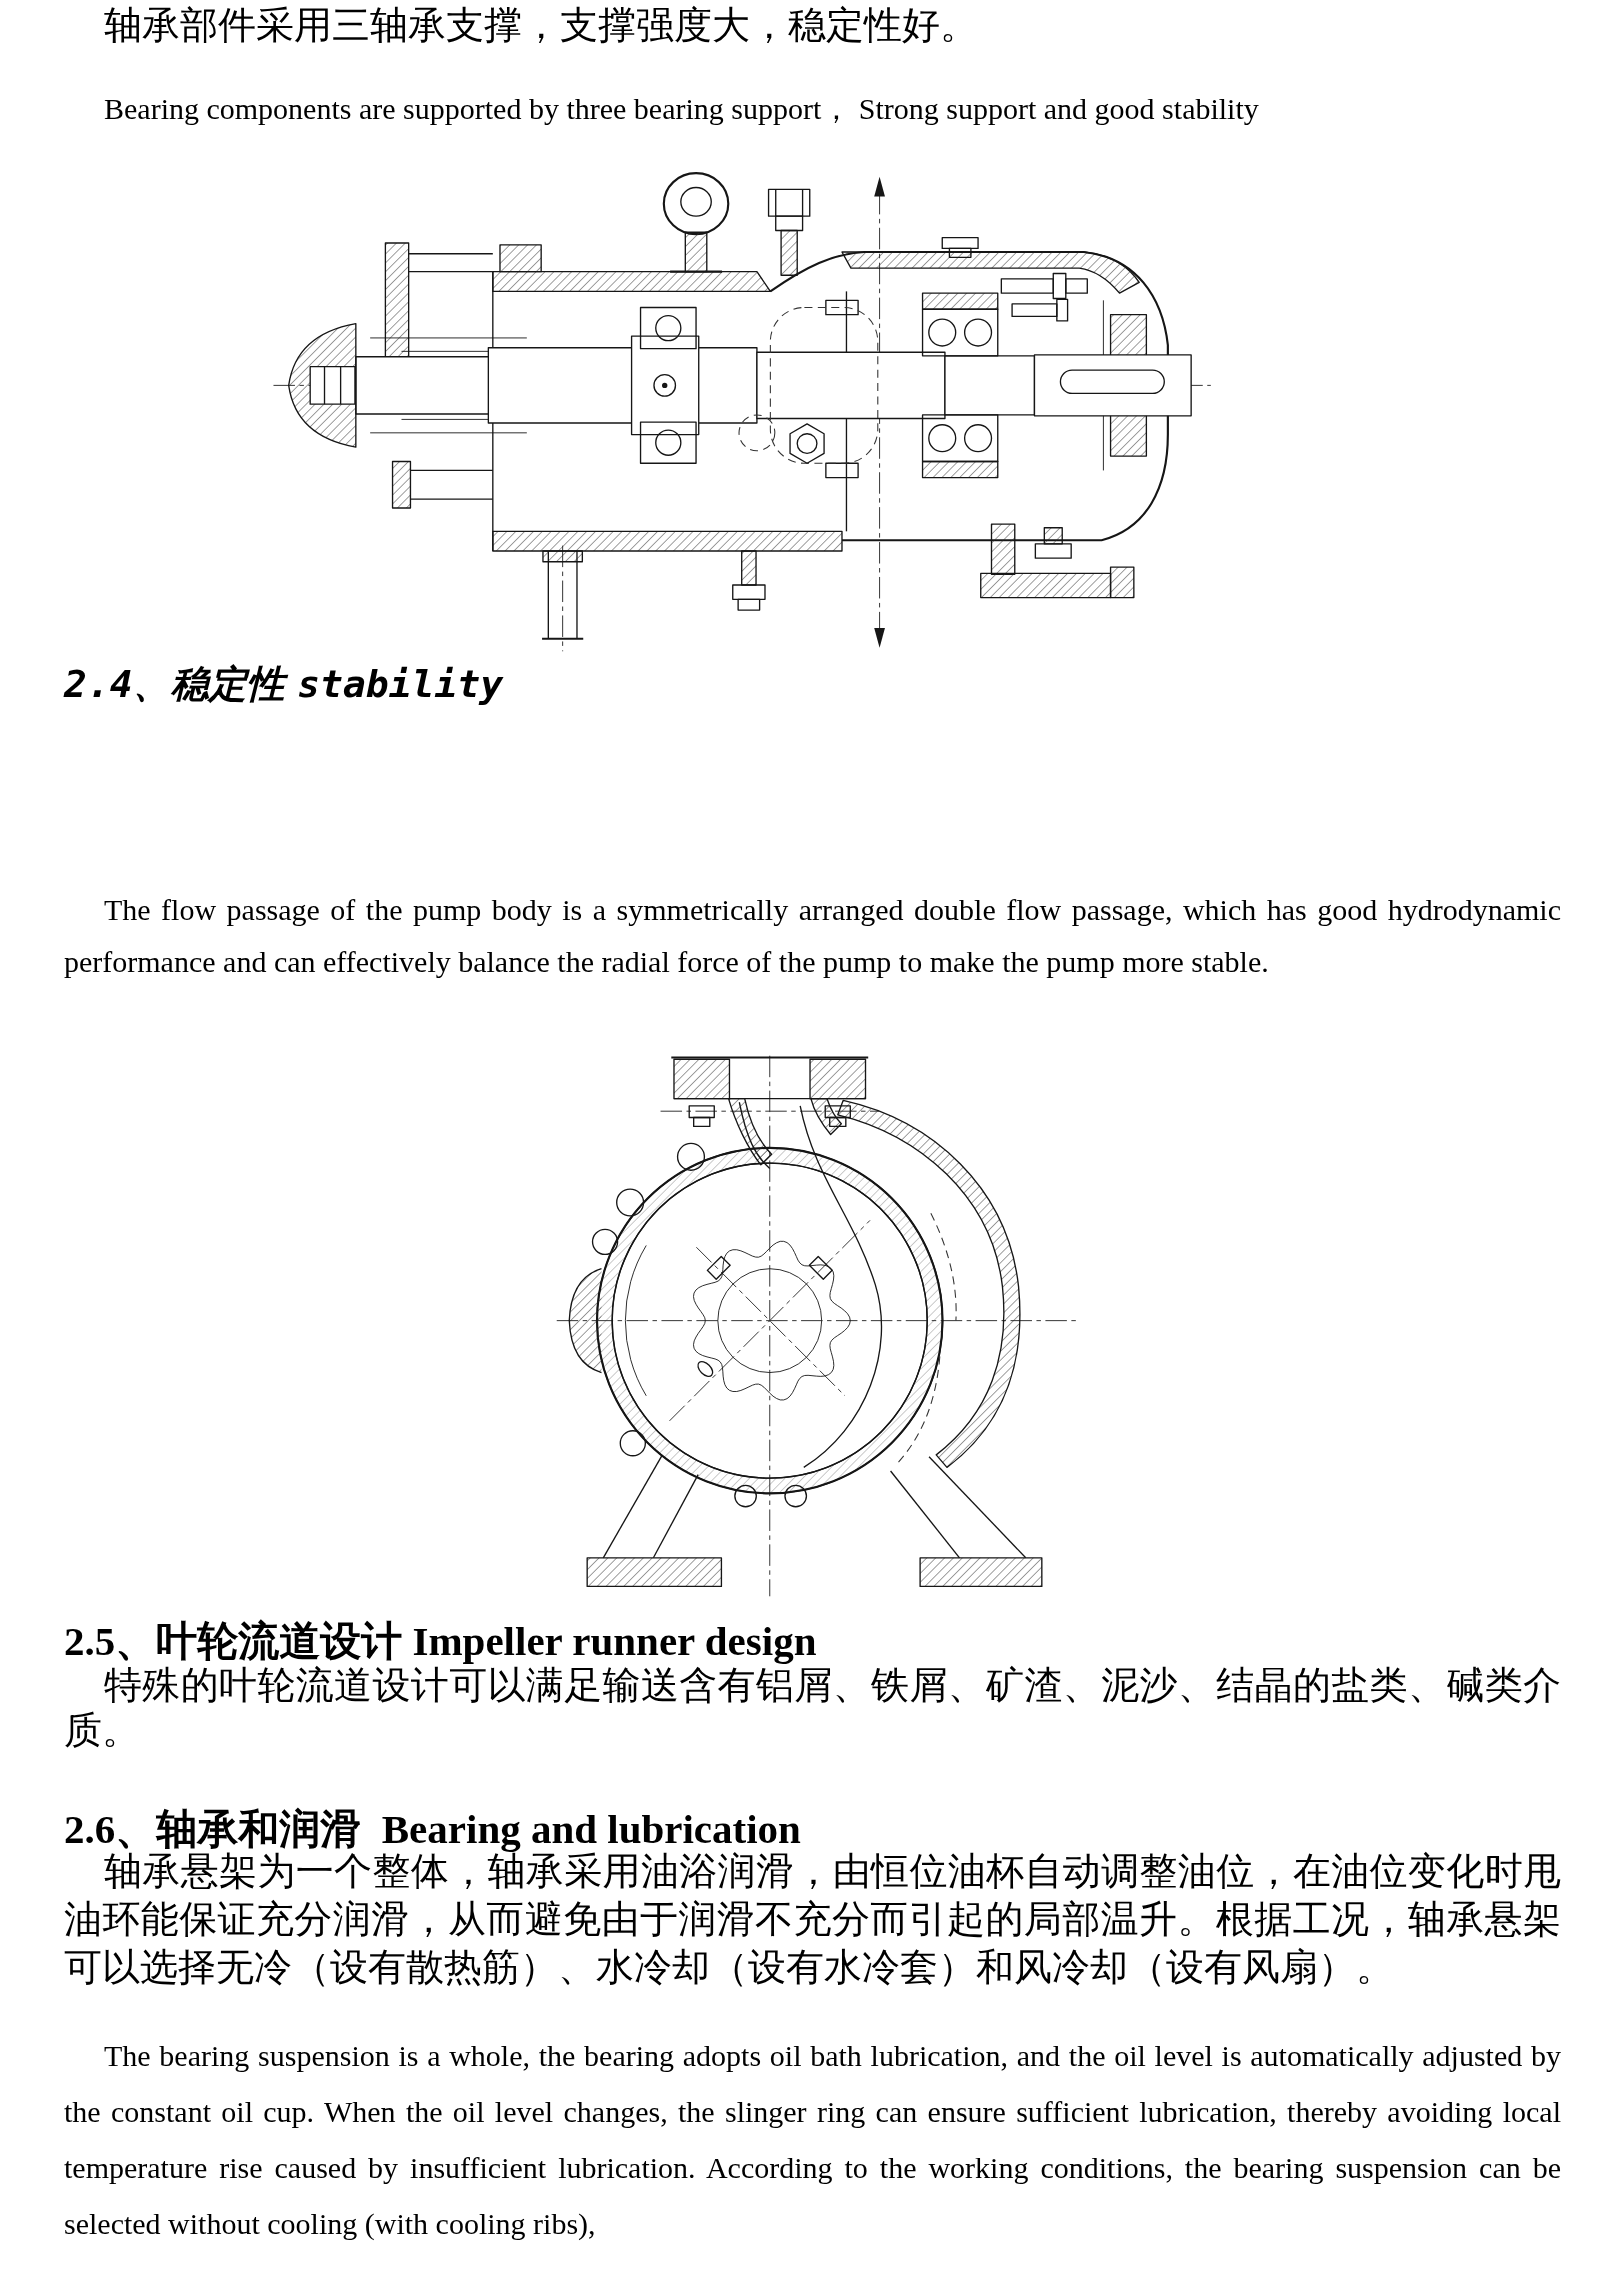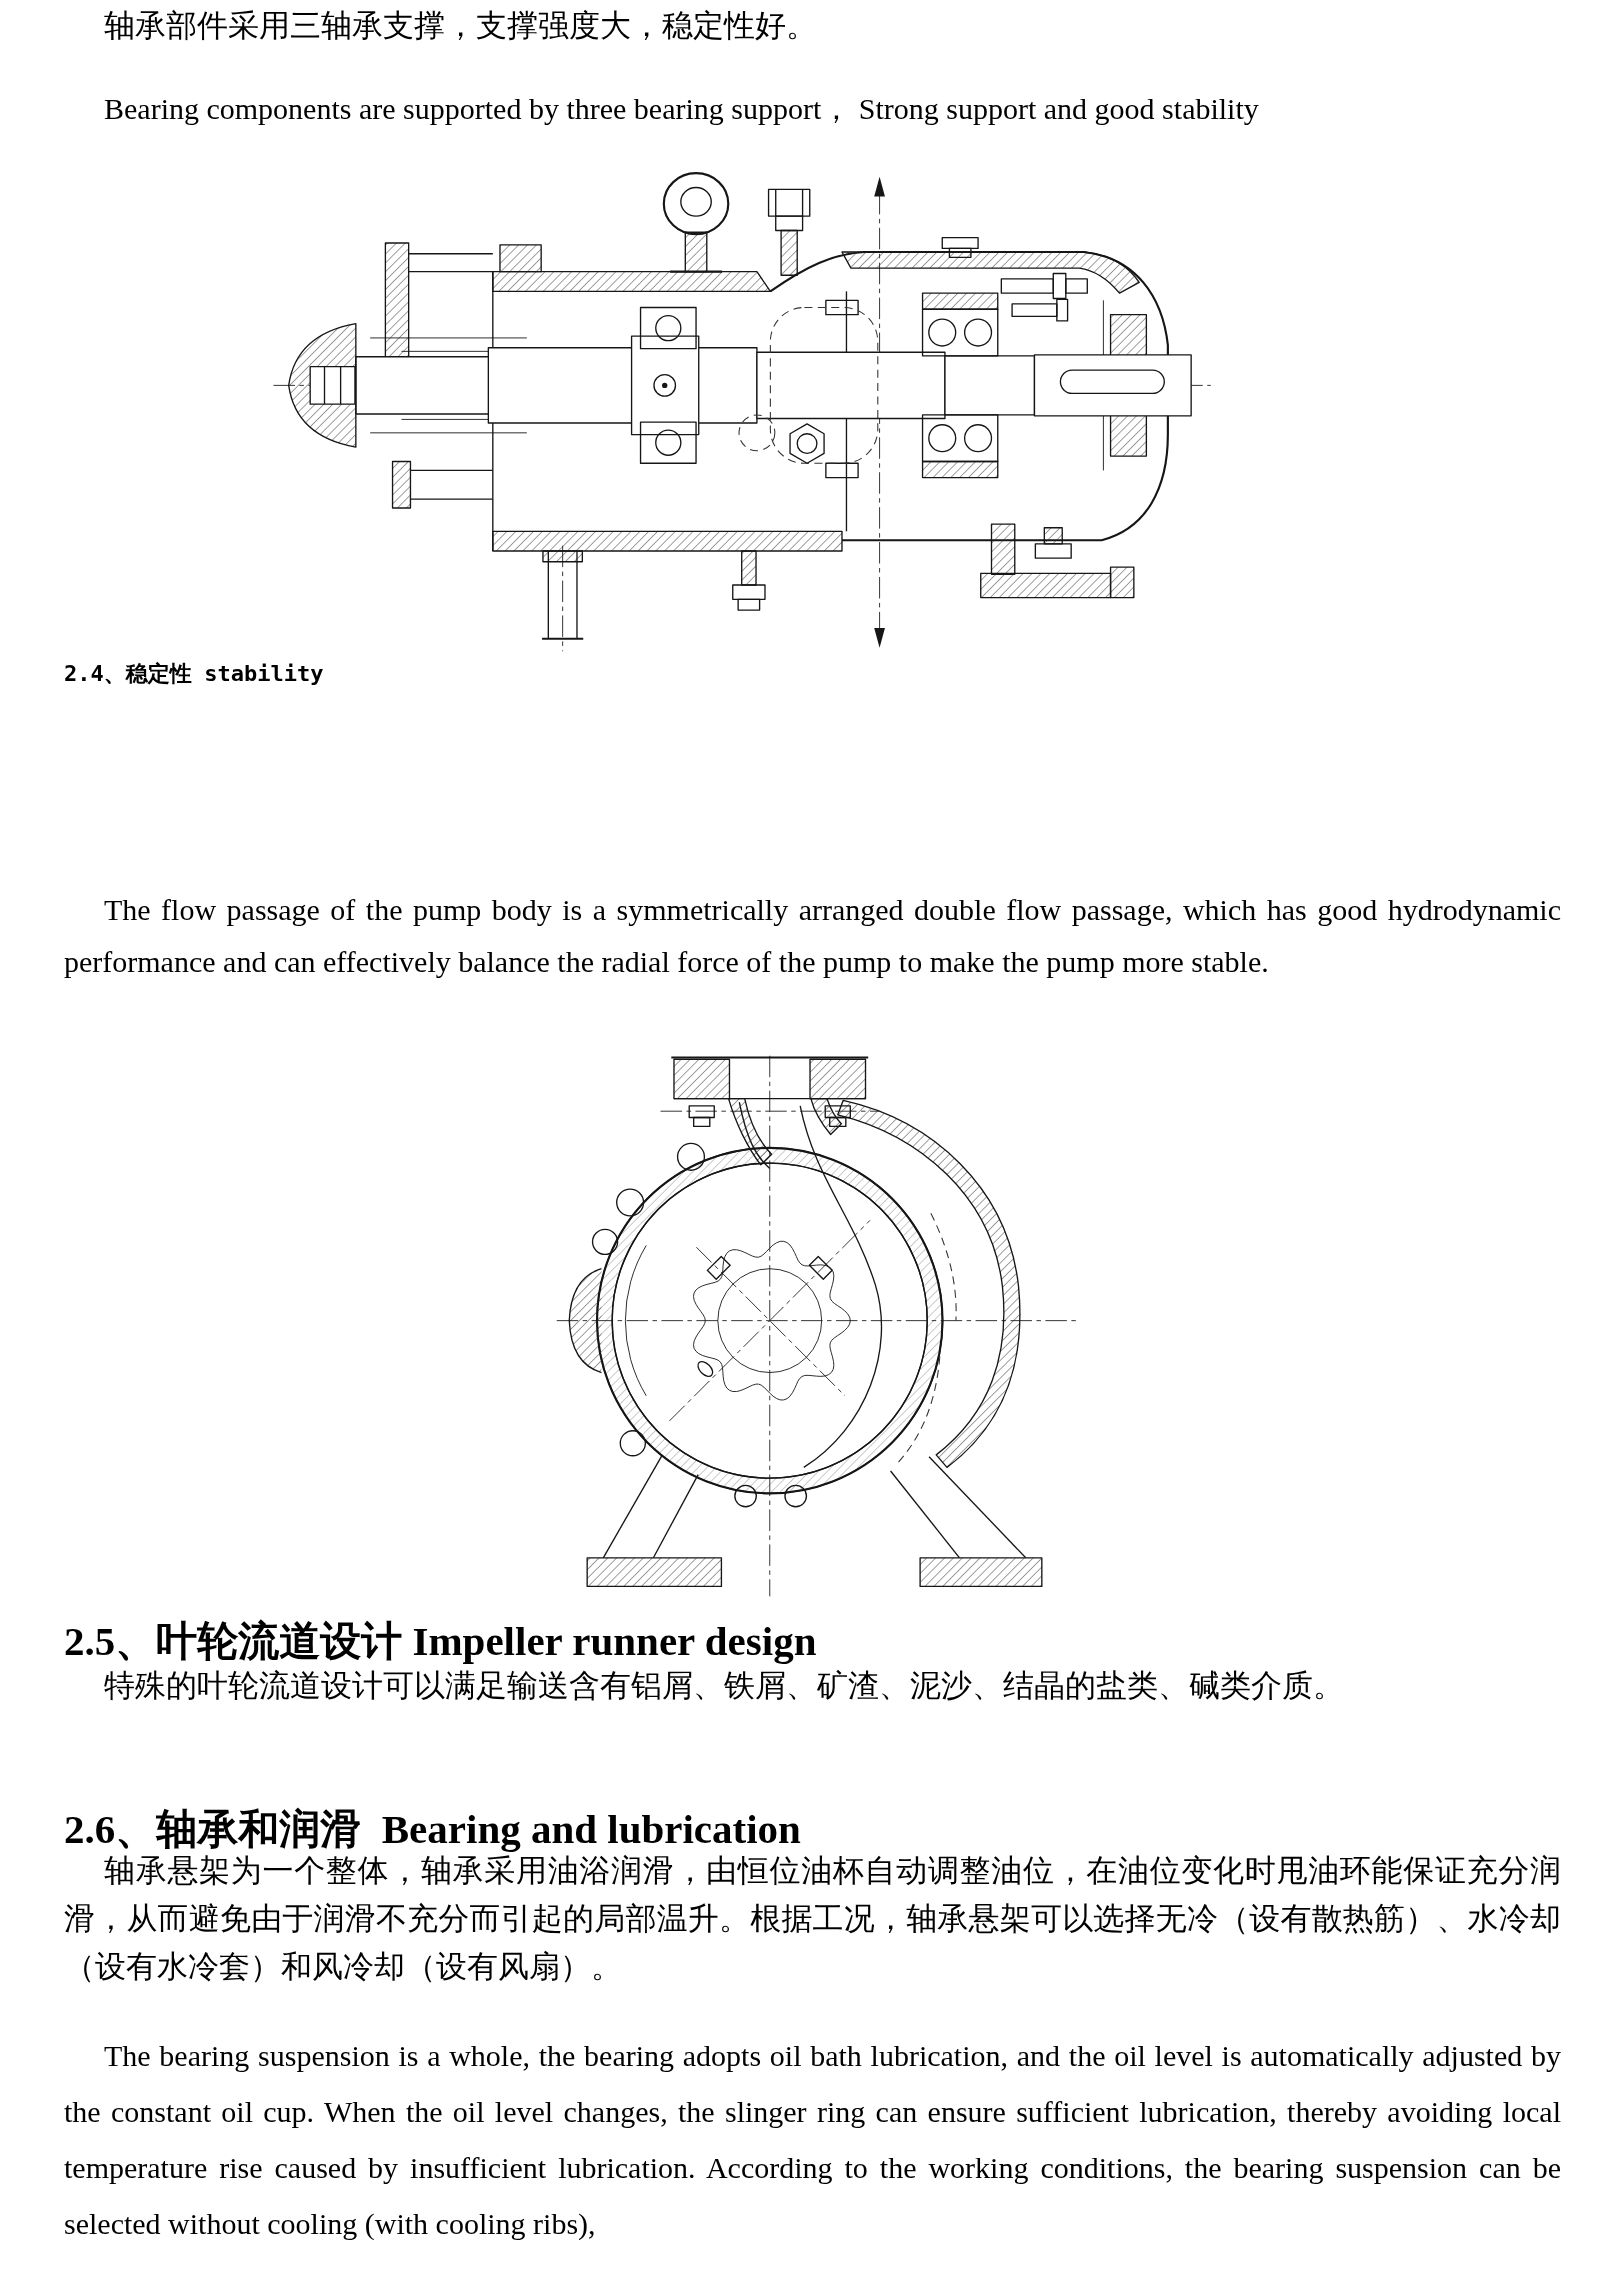--- a/index.html
+++ b/index.html
@@ -3,25 +3,25 @@
 <meta charset="utf-8">
 <style>
   html,body{margin:0;padding:0;background:#888;}
   .page{
     position:relative; width:1620px; height:2291px; background:#ffffff;
     font-family:"Liberation Serif","DejaVu Serif","DejaVu Sans",serif;
     color:#000; overflow:hidden; margin:0 auto;
   }
   .p{position:absolute; left:64px; width:1497px; margin:0; text-align:justify;}
   .ind{text-indent:40px;}
-  .zh{font-size:31px;}
+  .zh{font-size:38px;}
   .en{font-size:30px;}
   .hd{position:absolute; left:64px; margin:0; font-weight:700; white-space:pre;}
   .hd-serif{font-size:41px; font-family:"Liberation Serif","DejaVu Serif",serif;}
-  .hd-mono{font-size:22px; font-family:"DejaVu Sans Mono","Liberation Mono",monospace;}
+  .hd-mono{font-size:38px; font-family:"DejaVu Sans Mono","Liberation Mono",monospace;font-style:italic;}
   .hd-mono .sp{margin-left:12.5px;}
   figure{position:absolute; margin:0; padding:0;}
   
   svg .ln *, svg line, svg path, svg rect, svg circle, svg ellipse, svg polygon{
     stroke:#161616; fill:none; stroke-width:1.5; stroke-linejoin:round;
   }
   svg .fillk{fill:#161616; stroke:none;}
   svg .wf{fill:#ffffff;}
   svg .thin{stroke-width:1;}
   svg .thick{stroke-width:2.4;}

